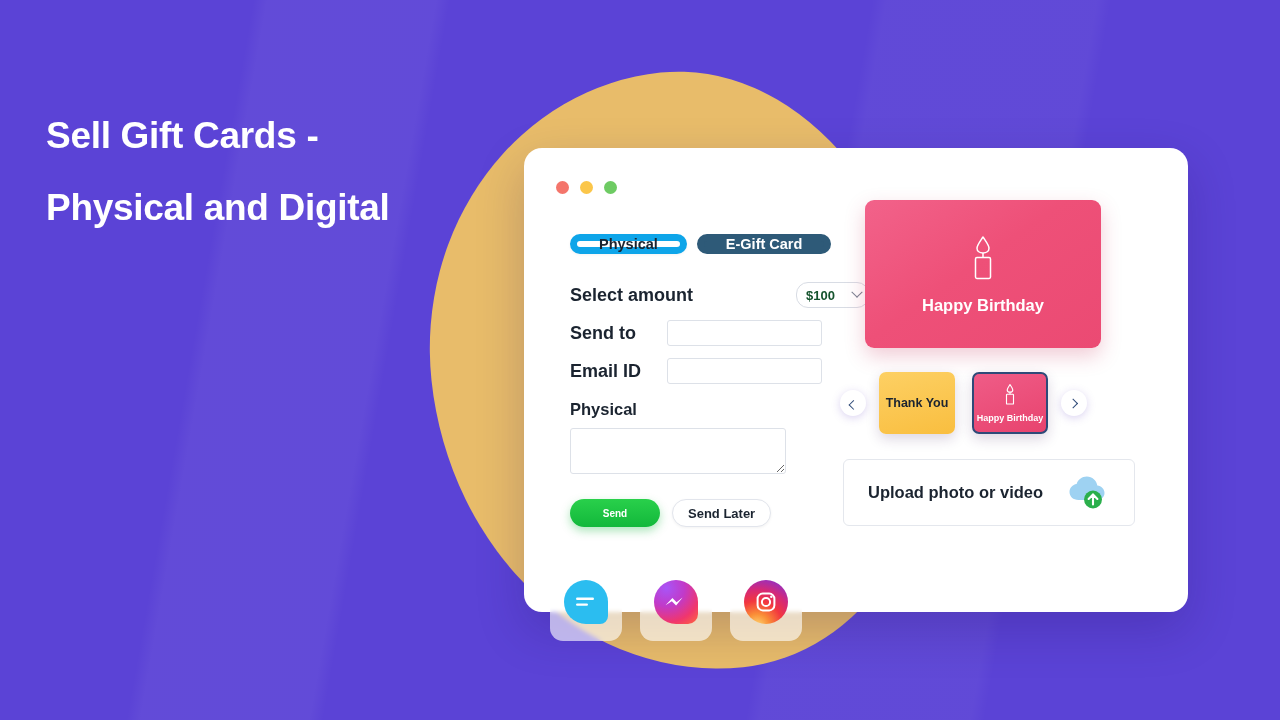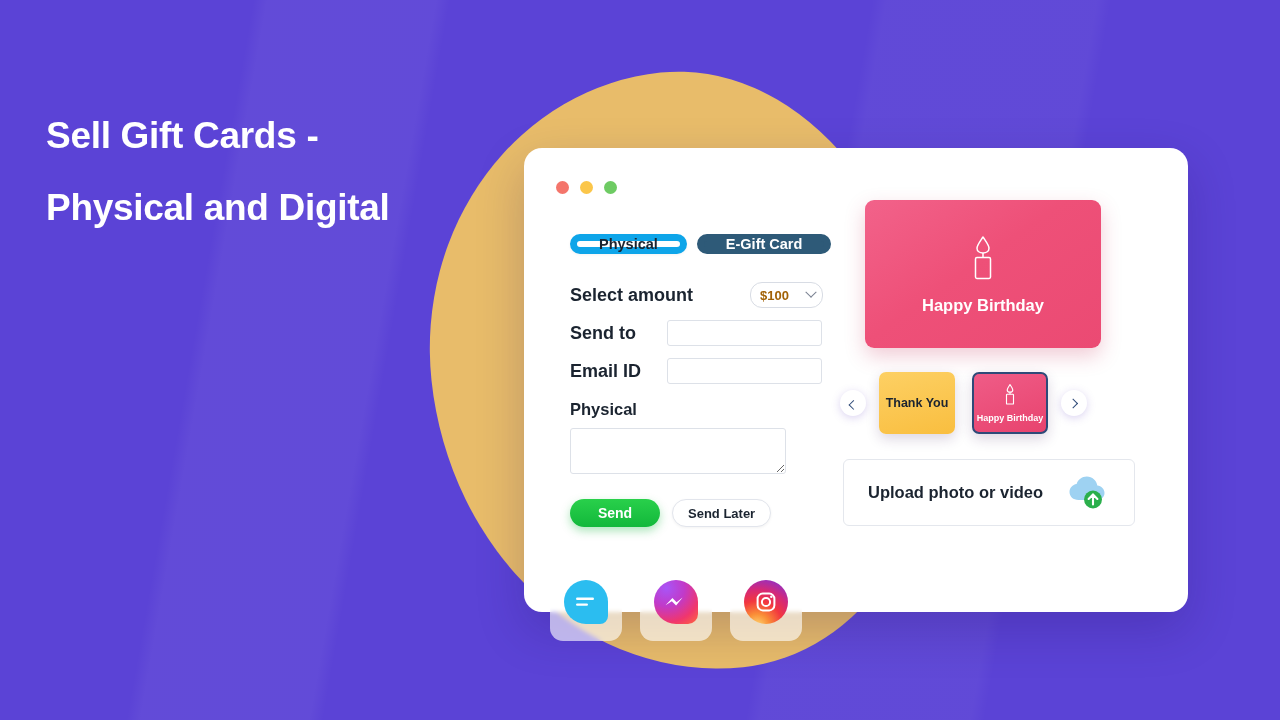--- a/index.html
+++ b/index.html
@@ -61,36 +61,36 @@
     box-shadow:0 1px 3px rgba(0,0,0,0.05);
   }
   .seg.active{ background:#2E5A78; color:#fff; border-color:#2E5A78; box-shadow:none; }
 
   .field{ display:flex; align-items:center; margin-bottom:12px; }
   .flabel{ font-size:18px; font-weight:700; color:#1B2430; }
   .amount-row .flabel{ width:180px; }
   .select{
     width:73px; height:26px; border:1px solid #D8DCE4; border-radius:12px;
     background:#fff; display:flex; align-items:center; justify-content:space-between;
-    padding:0 7px 0 9px; font-size:13px; font-weight:700; color:#a16207;
+    padding:0 7px 0 9px; font-size:13px; font-weight:700; color:#14532d;margin-left:46px;
   }
   .chev-d{ width:8px; height:8px; border-right:1.6px solid #7A8292; border-bottom:1.6px solid #7A8292;
            transform:rotate(45deg) translate(-2px,-2px); }
   .sendto-row .flabel, .email-row .flabel{ width:97px; }
   .tinput{ width:155px; height:26px; border:1px solid #DDE1E8; border-radius:3px; background:#fff; }
   .sendto-row .tinput{ width:155px; }
   .email-row .tinput{ width:155px; }
   .msg-label{ font-size:16.5px; font-weight:700; color:#1B2430; margin:16px 0 9px 0; }
   .tarea{ width:216px; height:46px; border:1px solid #DDE1E8; border-radius:3px; background:#fff; }
 
   .btn-row{ display:flex; gap:12px; margin-top:21px; align-items:center; }
   .btn-send{
     width:90px; height:28px; border-radius:14px;
     background:linear-gradient(180deg,#29D04B 0%,#12B83B 100%);
-    color:#fff; font-size:14px; font-weight:700;
+    color:#fff; font-size:10px; font-weight:700;
     display:flex; align-items:center; justify-content:center;
     box-shadow:0 4px 10px rgba(20,180,60,0.35);
   }
   .btn-later{
     height:28px; padding:0 15px; border-radius:14px; background:#fff;
     border:1px solid #E2E5EC; color:#1B2430; font-size:13px; font-weight:700;
     display:flex; align-items:center; justify-content:center;
     box-shadow:0 1px 3px rgba(0,0,0,0.05);
   }
 

